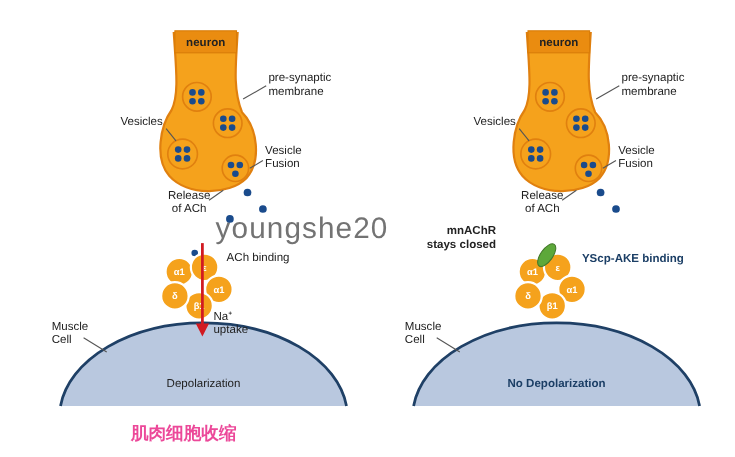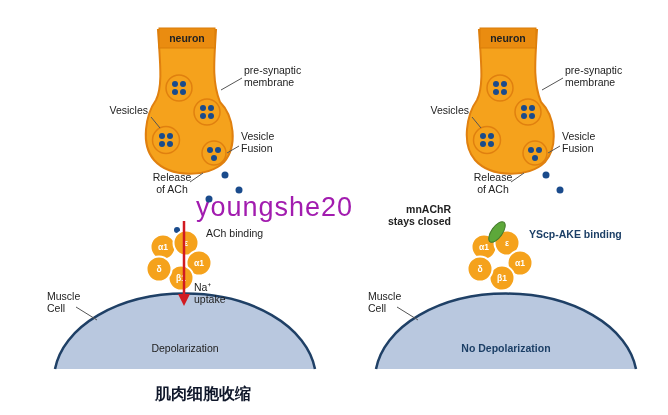--- a/index.html
+++ b/index.html
@@ -17,24 +17,24 @@
   .band{fill:#ea8c10;stroke:#d97c08;stroke-width:1;}
   .vesicle-body{fill:#f5a21c;stroke:#e0800f;stroke-width:1.5;}
   .dot{fill:#1a4b8c;}
   .receptor{fill:#f5a21c;stroke:#ffffff;stroke-width:2;}
   .muscle-fill{fill:#b9c8df;}
   .muscle-stroke{fill:none;stroke:#1f4066;stroke-width:2.5;}
   .red-arrow{stroke:#d11a21;stroke-width:2.5;}
   .red-head{fill:#d11a21;}
   .blocker{fill:#5da83a;stroke:#447a2b;stroke-width:1;}
   .caption{position:absolute;top:384px;width:334px;text-align:center;
-           font-size:16px;font-weight:bold;color:#0f172a;padding-left:36px;}
+           font-size:16px;font-weight:bold;color:#ec4899;}
   .caption-left{left:0;}
   .caption-right{left:334px;}
-  .watermark{position:absolute;left:196px;top:192px;font-size:27px;color:#a21caf;
+  .watermark{position:absolute;left:196px;top:192px;font-size:27px;color:#737373;
              letter-spacing:1px;pointer-events:none;}
 </style>
 </head>
 <body>
 
 <div class="stage">
 
   <div class="watermark">youngshe20</div>
 
   <svg class="panel panel-left" viewBox="0 0 334 375">

